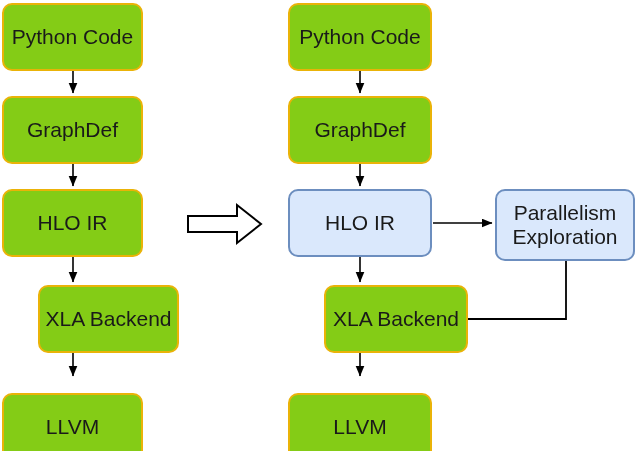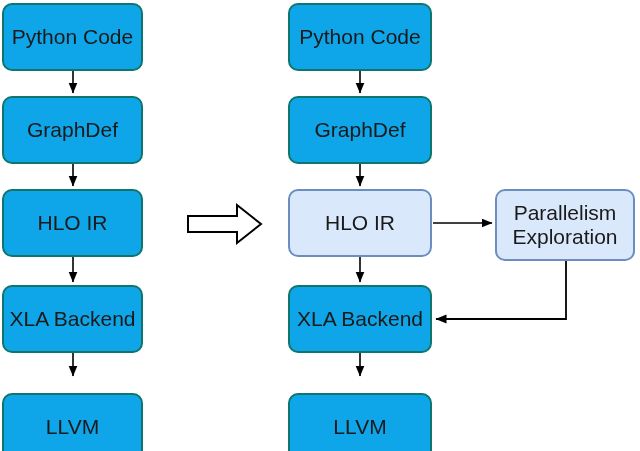--- a/index.html
+++ b/index.html
@@ -19,38 +19,38 @@
     position: absolute;
     left: 0;
     top: 0;
     width: 640px;
     height: 451px;
   }
   .node {
     position: absolute;
     width: 137px;
     height: 64px;
-    background: #0ea5e9;
-    border: 2px solid #0f766e;
+    background: #84cc16;
+    border: 2px solid #eab308;
     border-radius: 10px;
     display: flex;
     align-items: center;
     justify-content: center;
     text-align: center;
     font-size: 21px;
     line-height: 1.15;
     color: #1a1a1a;
     box-sizing: content-box;
   }
   .col-left  { left: 2px; }
   .col-right { left: 288px; width: 140px; }
   .row0 { top: 3px; }
   .row1 { top: 96px; text-align: center; }
   .row2 { top: 189px; text-align: right; }
-  .row3 { top: 285px; }
+  .row3 { top: 285px; margin-left: 36px; }
   .row4 { top: 393px; }
   .blue {
     background: #dae8fc;
     border: 2px solid #6c8ebf;
   }
   .side-node {
     left: 495px;
     top: 189px;
     width: 136px;
     height: 68px;

